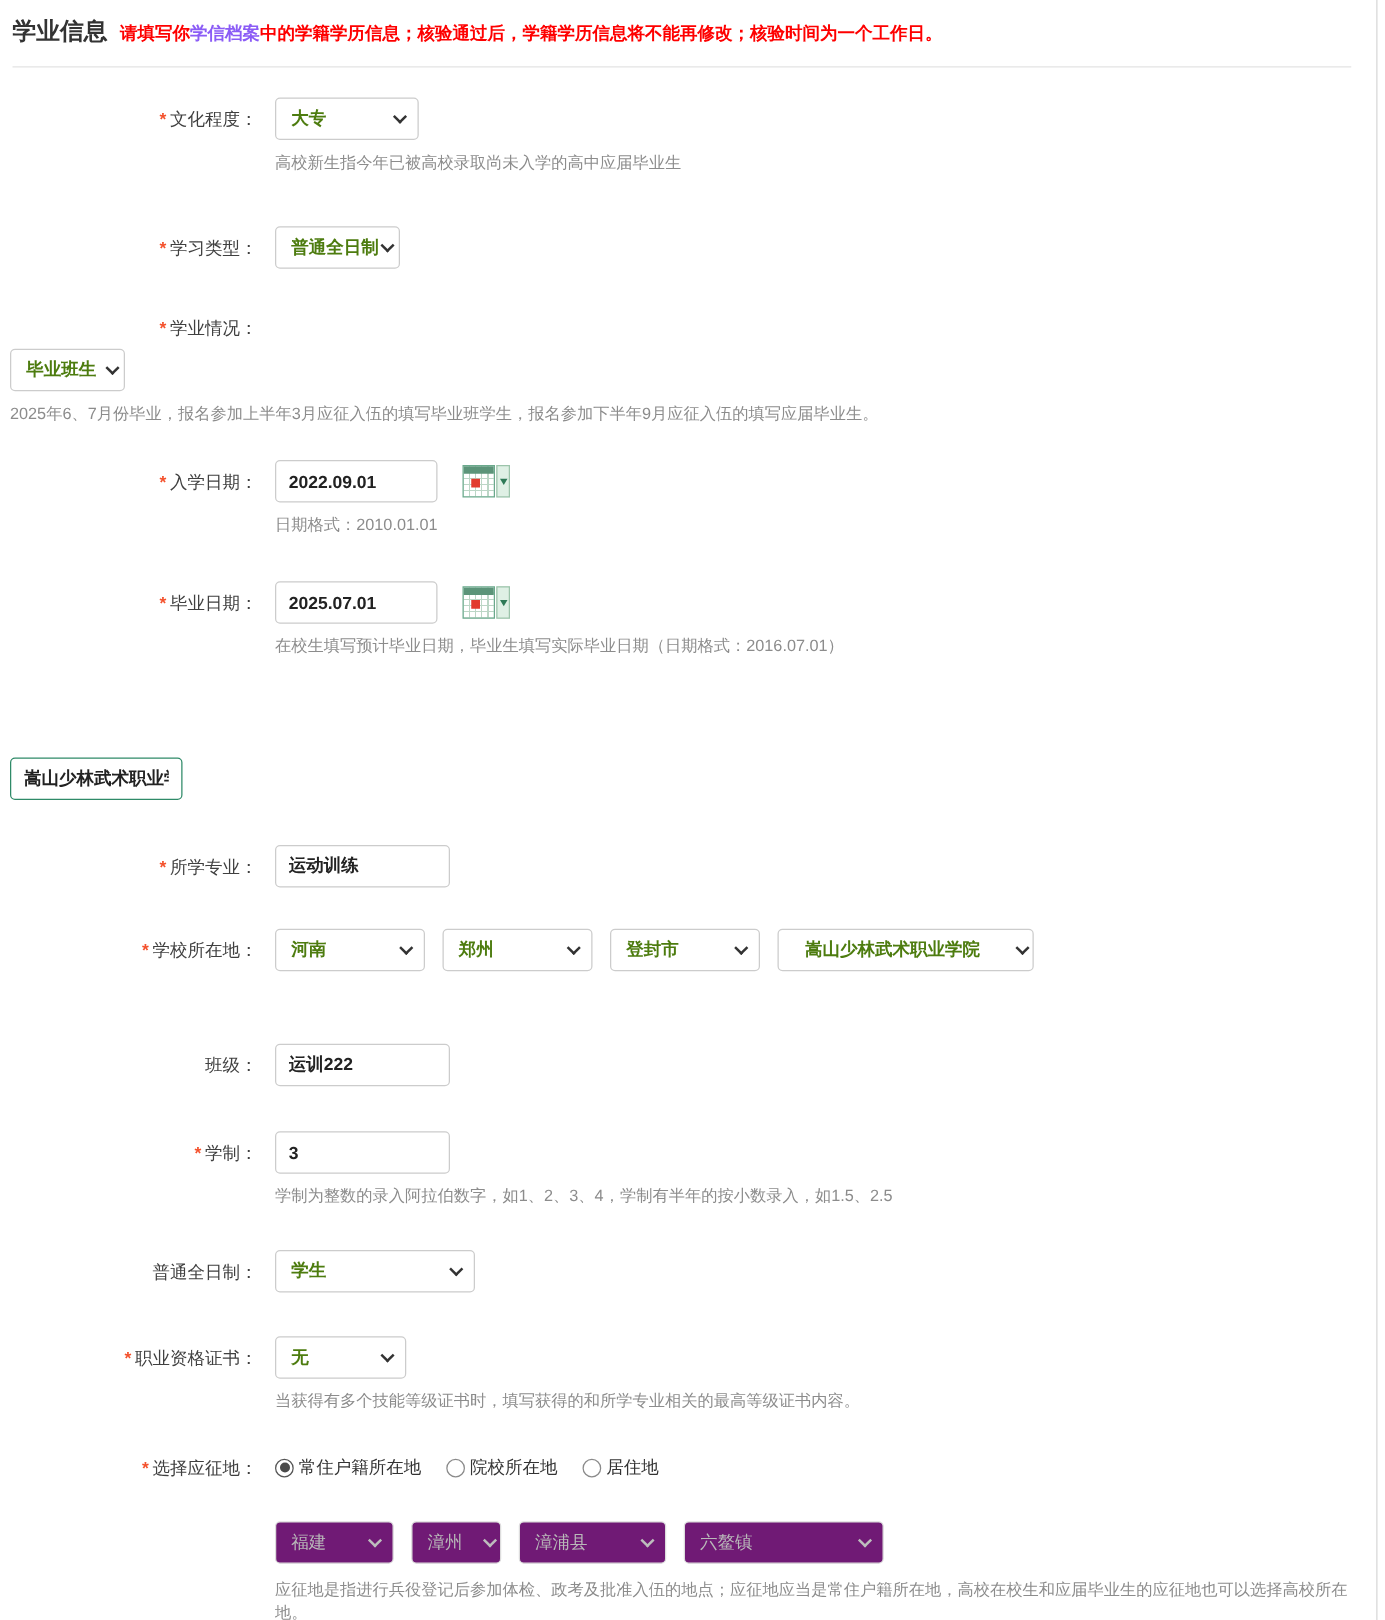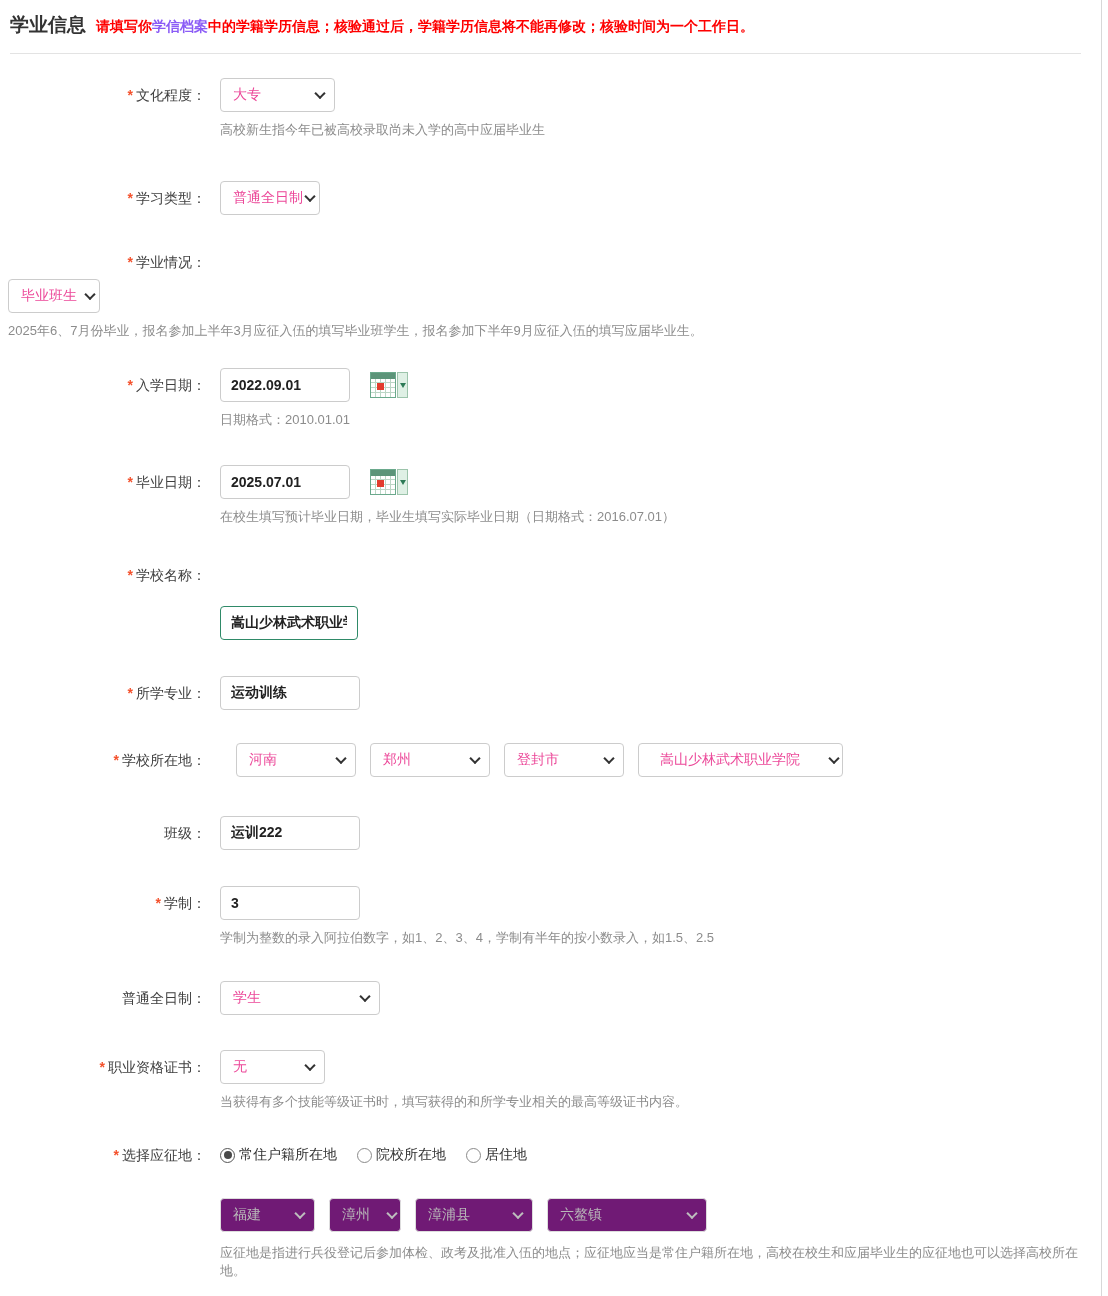--- a/index.html
+++ b/index.html
@@ -30,21 +30,21 @@
   .req { color:#f4512c; margin-right:3px; font-weight:bold; }
   .field { flex:1; }
   .ctl-line { display:flex; align-items:center; gap:18px; }
   .help { margin-top:9px; font-size:13px; color:#8c8c8c; line-height:18px; max-width:880px; }
   
   .sel {
     position:relative; height:34px; border:1px solid #ccc; border-radius:4px;
     background:#fff; display:inline-flex; align-items:center;
     padding:0 26px 0 12px; cursor:pointer;
   }
-  .sel .val { font-weight:normal; color:#ec4899; white-space:nowrap; }
+  .sel .val { font-weight:bold; color:#4d7c0f; white-space:nowrap; }
   .chev {
     position:absolute; right:10px; top:50%;
     width:8px; height:8px; border-right:2px solid #333; border-bottom:2px solid #333;
     transform: translateY(-70%) rotate(45deg);
   }
   .sel.disabled { border-color:#ddd; background:#701a75; cursor:default; }
   .sel.disabled .val { color:#b9b9b9; font-weight:normal; }
   .sel.disabled .chev { border-color:#bdbdbd; }
   
   .txt {
@@ -81,21 +81,21 @@
   .actions { display:flex; justify-content:center; gap:22px; margin-top:62px; }
   .btn {
     background:#157a5e; color:#fff; border:none; border-radius:4px;
     font-family:inherit; font-size:15px; font-weight:bold;
     padding:8px 18px; cursor:pointer; line-height:1;
     height:33px;
   }
   
   .mb42{margin-bottom:42px;} .mb30{margin-bottom:30px;} .mb28{margin-bottom:28px;flex-direction:column;}
   .mb36{margin-bottom:36px;justify-content:flex-end;} .mb32{margin-bottom:32px;} .mb33{margin-bottom:33px;}
-  .mb39{margin-bottom:39px;gap:16px;} .mb34{margin-bottom:34px;} .mb35{margin-bottom:35px;}
+  .mb39{margin-bottom:58px;} .mb34{margin-bottom:34px;} .mb35{margin-bottom:35px;}
   .mb27{margin-bottom:27px;}
   .w115{width:115px;} .w100{width:100px;} .w92{width:92px;} .w130{width:130px;}
   .w120{width:120px;} .w205{width:205px;padding-left:21px;} .w160{width:160px;} .w105{width:105px;}
   .w95{width:95px;} .w72{width:72px;} .w118{width:118px;}
   .sel.wfix{ padding-right:0; }
 </style>
 </head>
 <body>
 
 <div class="panel">
@@ -176,21 +176,20 @@
             <span class="cal-drop">
                 <span class="cal-tri"></span>
               </span>
           </span>
         </div>
         <div class="help">在校生填写预计毕业日期，毕业生填写实际毕业日期（日期格式：2016.07.01）</div>
       </div>
     </div>
 
     <div class="row mb36">
-      <div class="lbl"><span class="req">*</span><span>学校名称：</span></div>
       <div class="field">
         <div class="ctl-line">
           <input class="txt focused" style="width: 138px; margin-top: 48px;" value="嵩山少林武术职业学">
         </div>
       </div>
     </div>
 
     <div class="row mb33">
       <div class="lbl"><span class="req">*</span><span>所学专业：</span></div>
       <div class="field">

